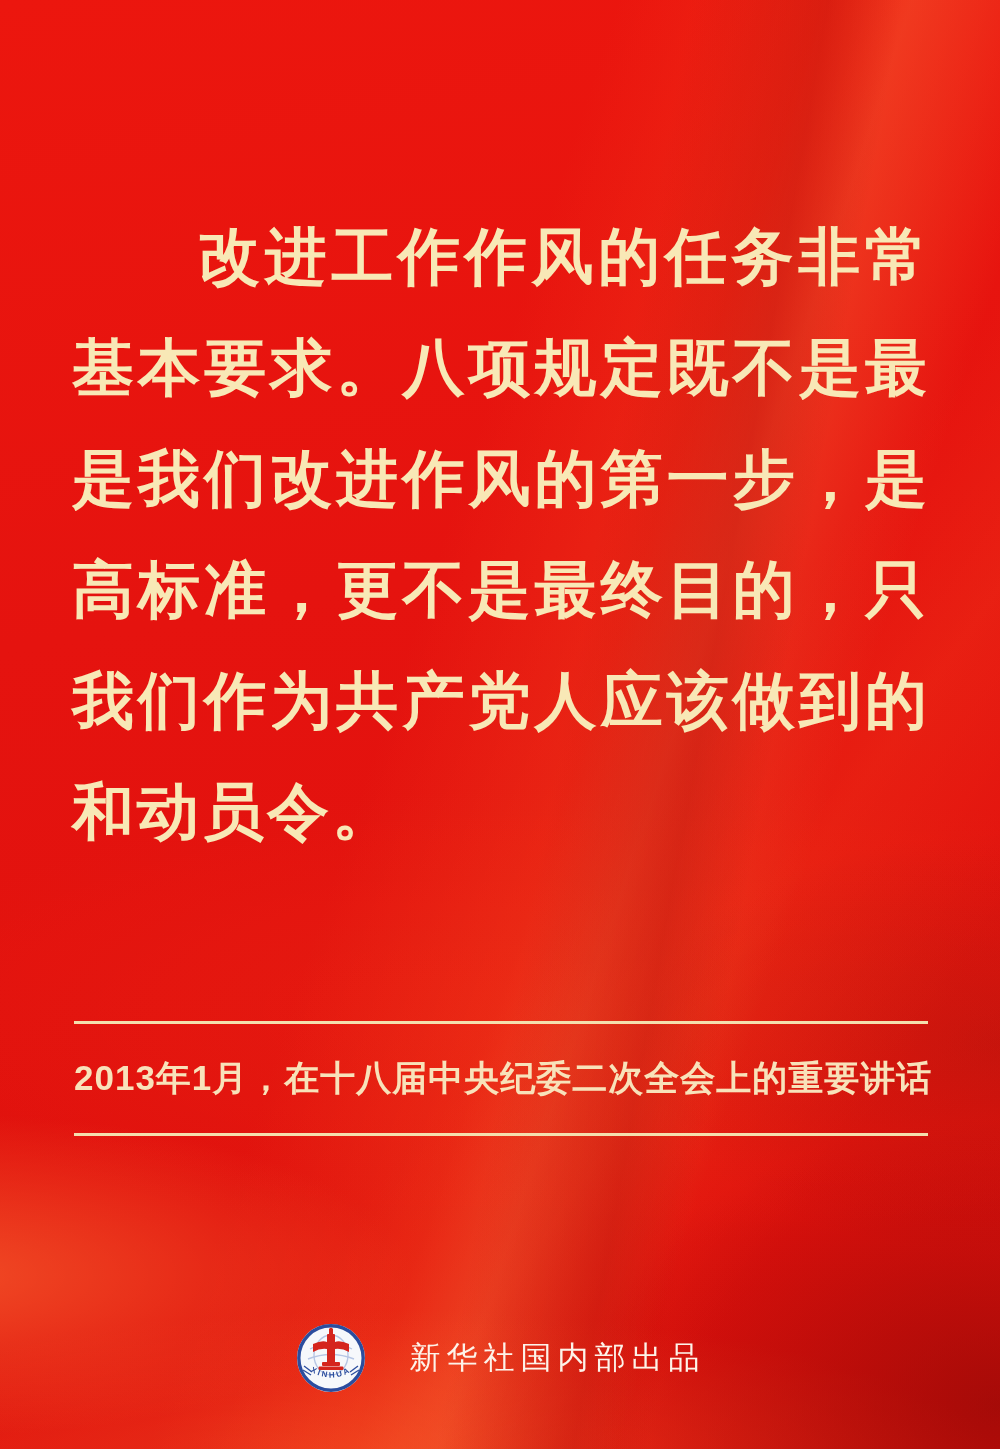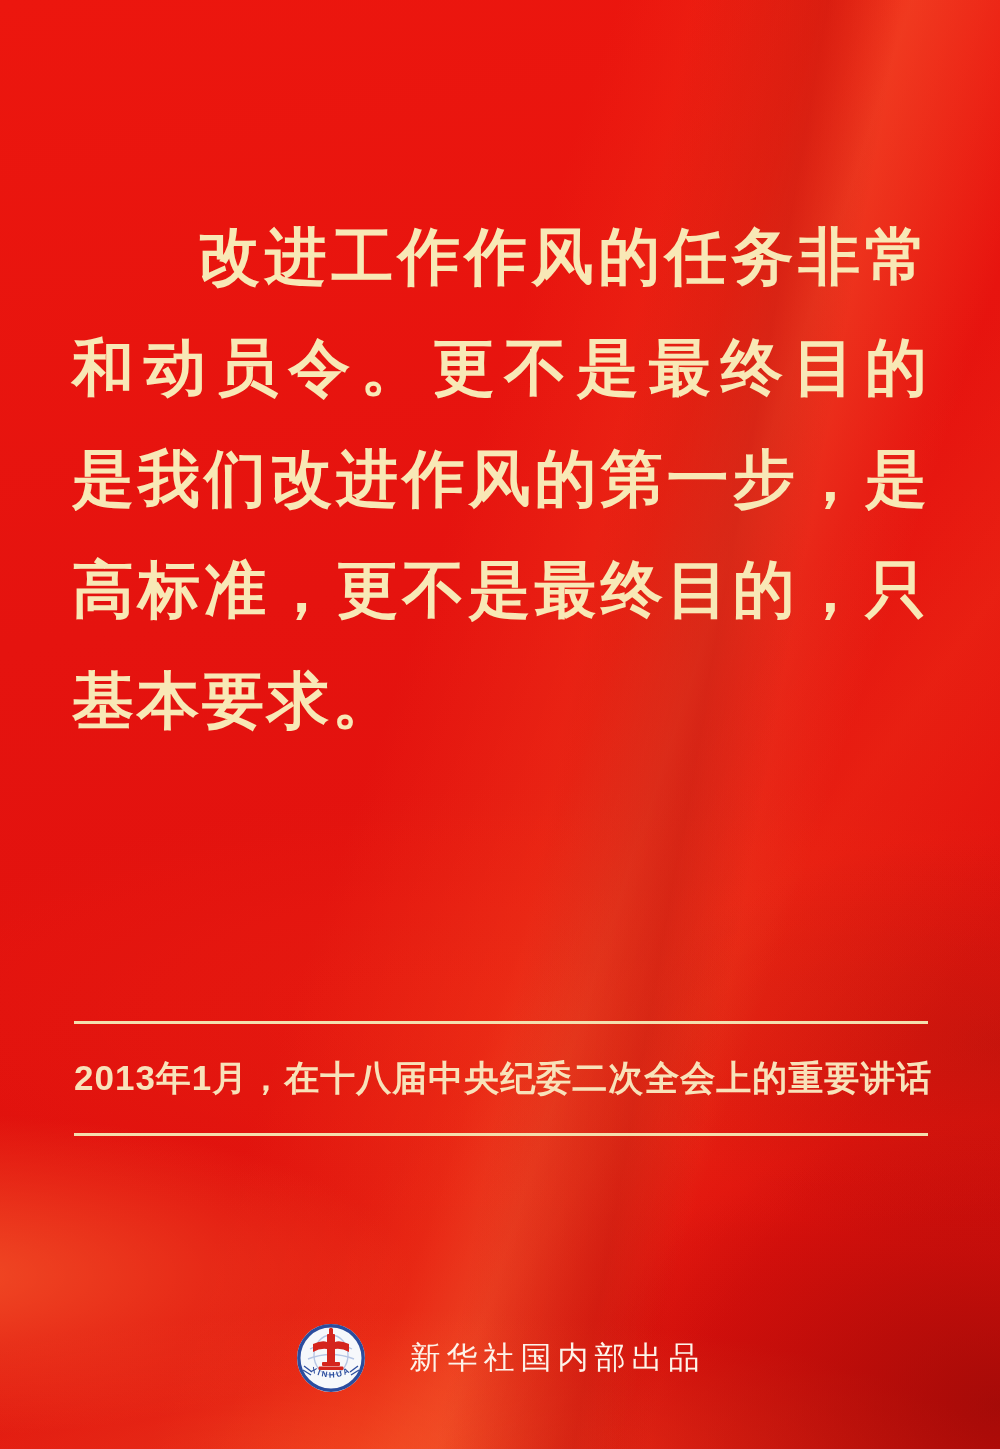--- a/index.html
+++ b/index.html
@@ -92,24 +92,25 @@
 <body>
 
 <div class="poster">
 
   <div class="silk silk-base"></div>
   <div class="silk silk-sheen"></div>
   <div class="silk silk-fold"></div>
 
   <div class="quote">
     <div class="quote-line indent">改进工作作风的任务非常</div>
-    <div class="quote-line">和动员令。更不是最终目的</div>
+    <div class="quote-line">基本要求。八项规定既不是最</div>
     <div class="quote-line">是我们改进作风的第一步，是</div>
     <div class="quote-line">高标准，更不是最终目的，只</div>
-    <div class="quote-line last">基本要求。</div>
+    <div class="quote-line">我们作为共产党人应该做到的</div>
+    <div class="quote-line last">和动员令。</div>
   </div>
 
   <div class="sep sep-top"></div>
 
   <div class="attribution">2013年1月，在十八届中央纪委二次全会上的重要讲话</div>
 
   <div class="sep sep-bottom"></div>
 
   <div class="footer">
     <svg class="emblem" viewBox="0 0 72 72" aria-hidden="true">

